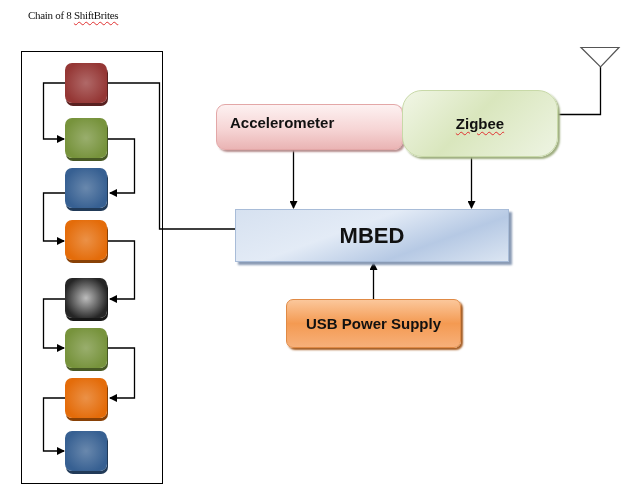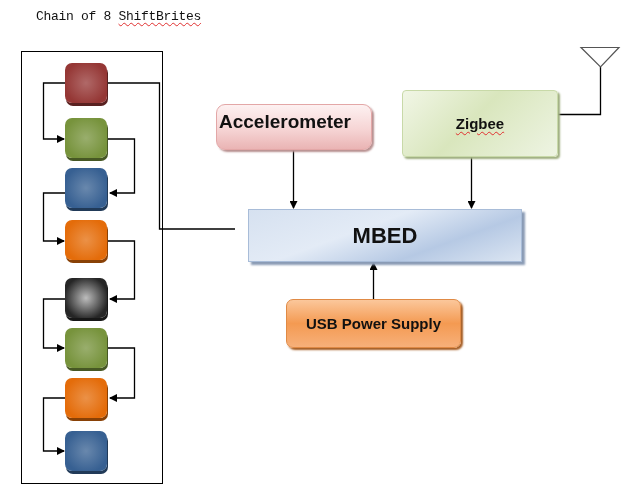--- a/index.html
+++ b/index.html
@@ -1,28 +1,28 @@
 <!DOCTYPE html>
 <html><head>
 <meta charset="utf-8">
 <style>
   html, body { margin:0; padding:0; background:#ffffff; }
   body { width:631px; height:491px; position:relative; overflow:hidden; font-family:"Liberation Sans", sans-serif; }
-  .title { position:absolute; left:36px; top:9px; font-size:13px; color:#111; font-family:Liberation Mono, monospace; letter-spacing:-0.3px; }
+  .title { position:absolute; left:28px; top:9px; font-size:11px; color:#111; font-family:Liberation Serif, serif; letter-spacing:-0.3px; }
   .title .spell { text-decoration: underline wavy #e03030; text-decoration-thickness:1px; text-underline-offset:2px; }
   svg.wires { position:absolute; left:0; top:0; }
   .led { position:absolute; width:42px; height:40px; border-radius:7px; box-sizing:border-box; }
   .block { position:absolute; display:flex; align-items:center; justify-content:center; text-align:center; font-weight:bold; color:#111; box-sizing:border-box; }
-  .accel { left:216px; top:104px; width:156px; height:46px; border-radius:9px; border:1px solid #e3a7a7;
-    background:linear-gradient(to bottom,#fdf1f1 0%,#f6d5d5 55%,#eab4b4 100%); box-shadow:2px 2px 2px #b89090; font-size:19px; justify-content:flex-start; padding-left:2px; padding-bottom:10px; }
-  .zigbee { left:402px; top:90px; width:156px; height:67px; border-radius:4px; border:1px solid #c8d9a8;
+  .accel { left:216px; top:104px; width:187px; height:46px; border-radius:9px; border:1px solid #e3a7a7;
+    background:linear-gradient(to bottom,#fdf1f1 0%,#f6d5d5 55%,#eab4b4 100%); box-shadow:2px 2px 2px #b89090; font-size:15px; justify-content:flex-start; padding-left:13px; padding-bottom:10px; }
+  .zigbee { left:402px; top:90px; width:156px; height:67px; border-radius:20px; border:1px solid #c8d9a8;
     background:linear-gradient(135deg,#f1f6e6 0%,#d9e6bd 45%,#eef4e3 100%); box-shadow:2px 2px 2px #9fae80; font-size:15px; flex-direction:column; line-height:23px; }
   .zigbee .spell { text-decoration: underline wavy #e03030; text-decoration-thickness:1px; text-underline-offset:2px; }
   .mbed { left:235px; top:209px; width:274px; height:53px; border:1px solid #a8bcd8;
-    background:linear-gradient(160deg,#d6e1f0 0%,#e3ebf6 40%,#b6c9e4 70%,#dbe5f2 100%); box-shadow:3px 3px 2px #8a9bb5; font-size:22px;margin-left:13px; }
+    background:linear-gradient(160deg,#d6e1f0 0%,#e3ebf6 40%,#b6c9e4 70%,#dbe5f2 100%); box-shadow:3px 3px 2px #8a9bb5; font-size:22px; }
   .usb { left:286px; top:299px; width:175px; height:49px; border-radius:7px; border:1px solid #e08a45;
     background:linear-gradient(to bottom,#fbc79b 0%,#f49a52 50%,#f7b07a 100%); box-shadow:2px 2px 2px #a55c22; font-size:15px; }
 </style>
 </head>
 <body>
 
 <div class="title"><span>Chain of 8 </span><span class="spell">ShiftBrites</span></div>
 
 <svg class="wires" width="631" height="491">
   <defs>

